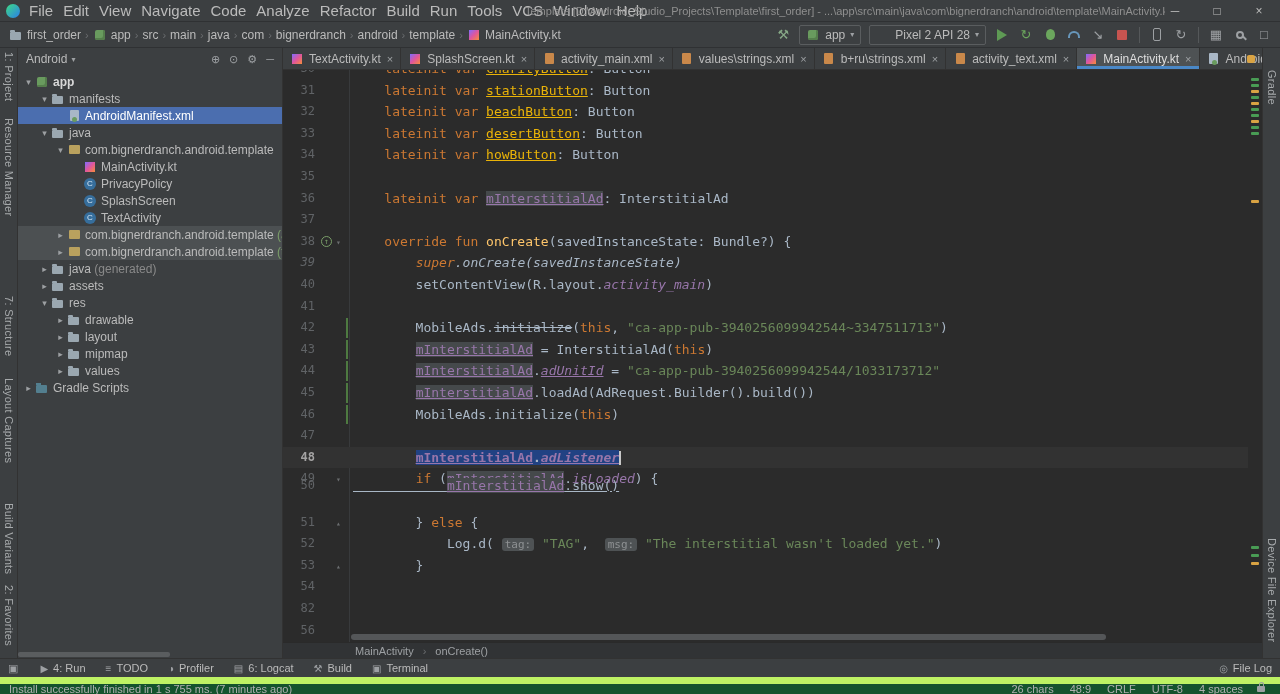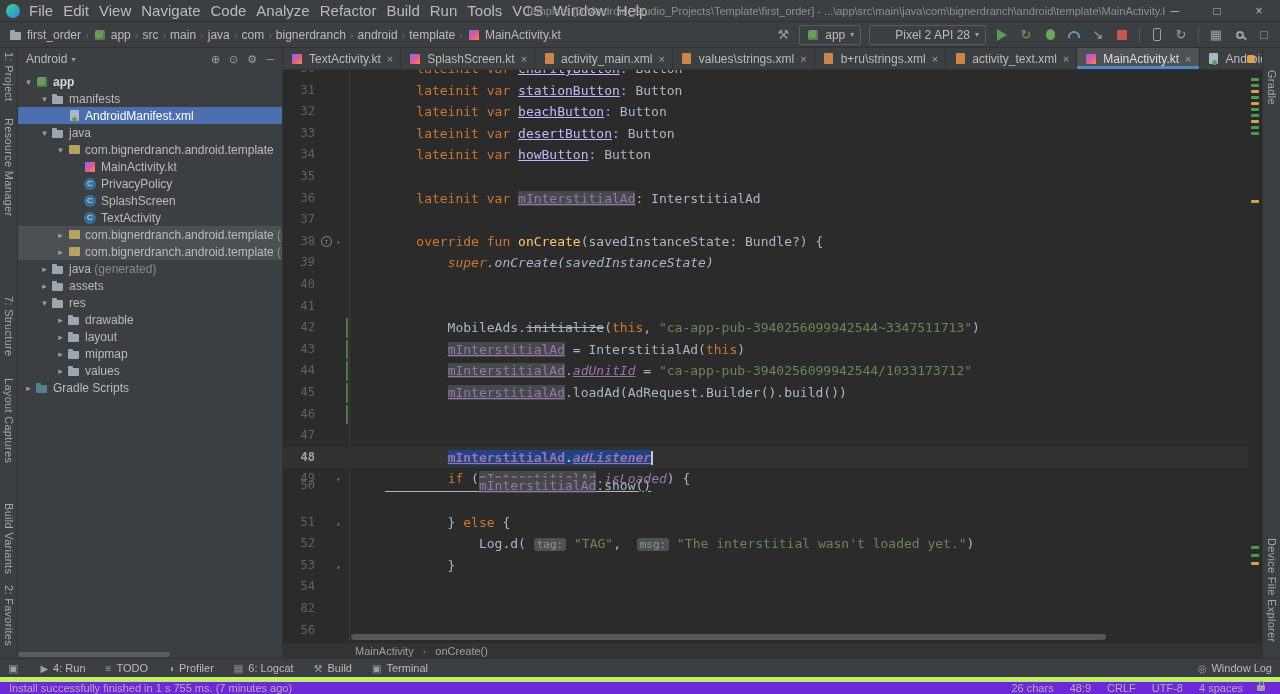--- a/index.html
+++ b/index.html
@@ -77,33 +77,33 @@
   .tabbar{height:22px;background:#3c3f41;display:flex;align-items:stretch;position:relative;border-bottom:1px solid #323232;flex:none}
   .tabs{display:flex;align-items:stretch}
   .tab{display:flex;align-items:center;gap:5px;padding:0 7px;font-size:12px;color:#bbbbbb;border-right:1px solid #323232}
   .tab.active{background:#4e5254;color:#dedede;box-shadow:inset 0 -3px 0 #4a88c7}
   .tab-close{color:#9da0a3;font-size:11px;margin-left:1px}
   .inspections{position:absolute;right:7px;top:7px;width:8px;height:8px;background:#d9a343;border-radius:2px}
 
   .editor{flex:1;position:relative;overflow:hidden;background:#2b2b2b;font-family:"DejaVu Sans Mono",monospace;font-size:13px;min-height:0}
   .gutter-sep{position:absolute;left:66px;top:0;bottom:0;width:1px;background:#383a3c}
   .code-lines{position:absolute;top:-12px;left:0;right:0}
-  .cl{position:absolute;left:0;right:14px;height:21.6px;line-height:21.6px;padding-left:102px;color:#a9b7c6}
+  .cl{position:absolute;left:0;right:14px;height:21.6px;line-height:21.6px;padding-left:70px;color:#a9b7c6}
   .cl.current{background:#323232}
   .cl.current .gnum{color:#a4a3a3}
   .gnum{position:absolute;left:0;width:32px;text-align:right;color:#606366;font-size:12px}
   .gchange{position:absolute;left:63px;top:1px;bottom:1px;width:2px;background:#4e7a41}
   .goverride{position:absolute;left:38px;top:5px;width:11px;height:11px;border:1px solid #7a9e68;border-radius:50%;color:#7a9e68;font-size:8px;line-height:9px;text-align:center}
   .gfold{position:absolute;left:53px;top:1px;color:#6b6e70;font-size:8px}
   .ctext{white-space:pre}
   .tk-kw{color:#cc7832}
   .tk-pl{color:#a9b7c6}
   .tk-str{color:#6a8759}
   .tk-fn{color:#ffc66b}
-  .tk-fld{color:#c4b5fd;text-decoration:underline}
+  .tk-fld{color:#eab308;text-decoration:underline}
   .tk-fhl{color:#9876aa;text-decoration:underline;background:#45494b}
   .tk-fit{color:#9876aa;font-style:italic}
   .tk-fitu{color:#9876aa;font-style:italic;text-decoration:underline}
   .tk-strike{color:#a9b7c6;text-decoration:line-through}
   .tk-hint{background:#4e5254;color:#8e9193;border-radius:3px;padding:0 3px;font-size:11px}
   .tk-selfld{background:#214283;color:#9876aa;text-decoration:underline}
   .tk-selpl{background:#214283;color:#a9b7c6}
   .tk-selitu{background:#214283;color:#9876aa;font-style:italic;text-decoration:underline}
   .caret{display:inline-block;width:2px;height:14px;background:#c8c8c8;vertical-align:text-bottom}
   .hscroll{position:absolute;left:68px;width:755px;bottom:2px;height:6px;background:#5c5e60;border-radius:3px;opacity:.85}
@@ -113,21 +113,21 @@
   .ed-crumbs{height:16px;background:#313335;border-top:1px solid #2a2a2a;display:flex;align-items:center;padding-left:72px;font-size:11px;color:#9da0a3;gap:6px;flex:none}
 
   
   .bottombar{height:19px;background:#3c3f41;border-top:1px solid #323232;display:flex;align-items:center;padding:0 8px;gap:20px;font-size:11px;color:#bbbbbb}
   .bb-toggle{color:#9da0a3;font-size:11px;margin-right:2px}
   .bottom-buttons{display:flex;align-items:center;gap:20px}
   .bb-btn{display:inline-flex;align-items:center;gap:5px}
   .bb-ic{color:#9da0a3;font-size:10px}
   .eventlog{margin-left:auto;display:inline-flex;align-items:center;gap:5px}
 
-  .statusbar{height:17px;background:#6d28d9;border-top:5px solid #bef264;display:flex;align-items:center;padding:0 9px;font-size:11px;color:#b0b0b0}
+  .statusbar{height:17px;background:#14532d;border-top:7px solid #bef264;display:flex;align-items:center;padding:0 9px;font-size:11px;color:#b0b0b0}
   .stats{display:flex;gap:16px;margin-left:auto}
   .lock-icon{width:8px;height:6px;background:#9da0a3;position:relative;border-radius:1px;margin-left:14px;margin-right:6px;display:inline-block}
   .lock-icon::before{content:"";position:absolute;left:1.5px;top:-4px;width:3px;height:4px;border:1px solid #9da0a3;border-bottom:none;border-radius:3px 3px 0 0}
 </style>
 </head>
 <body>
 
 <div class="ide">
 
   <div class="titlebar">
@@ -417,27 +417,27 @@
             <div class="cl" style="top: 0px;"><span class="gnum">30</span><span class="ctext"><span class="tk-kw">    lateinit var </span><span class="tk-fld">charityButton</span><span class="tk-pl">: Button</span></span></div>
             <div class="cl" style="top: 21.6px;"><span class="gnum">31</span><span class="ctext"><span class="tk-kw">    lateinit var </span><span class="tk-fld">stationButton</span><span class="tk-pl">: Button</span></span></div>
             <div class="cl" style="top: 43.2px;"><span class="gnum">32</span><span class="ctext"><span class="tk-kw">    lateinit var </span><span class="tk-fld">beachButton</span><span class="tk-pl">: Button</span></span></div>
             <div class="cl" style="top: 64.8px;"><span class="gnum">33</span><span class="ctext"><span class="tk-kw">    lateinit var </span><span class="tk-fld">desertButton</span><span class="tk-pl">: Button</span></span></div>
             <div class="cl" style="top: 86.4px;"><span class="gnum">34</span><span class="ctext"><span class="tk-kw">    lateinit var </span><span class="tk-fld">howButton</span><span class="tk-pl">: Button</span></span></div>
             <div class="cl" style="top: 108px;"><span class="gnum">35</span></div>
             <div class="cl" style="top: 129.6px;"><span class="gnum">36</span><span class="ctext"><span class="tk-kw">    lateinit var </span><span class="tk-fhl">mInterstitialAd</span><span class="tk-pl">: InterstitialAd</span></span></div>
             <div class="cl" style="top: 151.2px;"><span class="gnum">37</span><span class="ctext"></span></div>
             <div class="cl" style="top: 172.8px;"><span class="gnum">38</span><span class="goverride">↑</span><span class="gfold">▾</span><span class="ctext"><span class="tk-kw">    override fun </span><span class="tk-fn">onCreate</span><span class="tk-pl">(savedInstanceState: Bundle?) {</span></span></div>
             <div class="cl" style="top: 194.4px; font-style: italic;"><span class="gnum">39</span><span class="ctext"><span class="tk-pl">        </span><span class="tk-kw">super</span><span class="tk-pl">.onCreate(savedInstanceState)</span></span></div>
-            <div class="cl" style="top: 216px;"><span class="gnum">40</span></div>
+            <div class="cl" style="top: 216px;"><span class="gnum">40</span><span class="ctext"><span class="tk-pl">        setContentView(R.layout.</span><span class="tk-fit">activity_main</span><span class="tk-pl">)</span></span></div>
             <div class="cl" style="top: 237.6px;"><span class="gnum">41</span><span class="ctext"></span></div>
             <div class="cl" style="top: 259.2px;"><span class="gchange"></span><span class="gnum">42</span><span class="ctext"><span class="tk-pl">        MobileAds.</span><span class="tk-strike">initialize</span><span class="tk-pl">(</span><span class="tk-kw">this</span><span class="tk-pl">, </span><span class="tk-str">"ca-app-pub-3940256099942544~3347511713"</span><span class="tk-pl">)</span></span></div>
             <div class="cl" style="top: 280.8px;"><span class="gchange"></span><span class="gnum">43</span><span class="ctext"><span class="tk-pl">        </span><span class="tk-fhl">mInterstitialAd</span><span class="tk-pl"> = InterstitialAd(</span><span class="tk-kw">this</span><span class="tk-pl">)</span></span></div>
             <div class="cl" style="top: 302.4px;"><span class="gchange"></span><span class="gnum">44</span><span class="ctext"><span class="tk-pl">        </span><span class="tk-fhl">mInterstitialAd</span><span class="tk-pl">.</span><span class="tk-fitu">adUnitId</span><span class="tk-pl"> = </span><span class="tk-str">"ca-app-pub-3940256099942544/1033173712"</span></span></div>
             <div class="cl" style="top: 324px;"><span class="gchange"></span><span class="gnum">45</span><span class="ctext"><span class="tk-pl">        </span><span class="tk-fhl">mInterstitialAd</span><span class="tk-pl">.loadAd(AdRequest.Builder().build())</span></span></div>
-            <div class="cl" style="top: 345.6px;"><span class="gchange"></span><span class="gnum">46</span></div>
+            <div class="cl" style="top: 345.6px;"><span class="gchange"></span><span class="gnum">46</span><span class="ctext"><span class="tk-pl">        MobileAds.initialize(</span><span class="tk-kw">this</span><span class="tk-pl">)</span></span></div>
             <div class="cl" style="top: 367.2px;"><span class="gnum">47</span><span class="ctext"></span></div>
             <div class="cl current" style="top: 388.8px; font-weight: bold;"><span class="gnum">48</span><span class="ctext"><span class="tk-pl">        </span><span class="tk-selfld">mInterstitialAd</span><span class="tk-selpl">.</span><span class="tk-selitu">adListener</span><span class="caret"></span></span></div>
             <div class="cl" style="top: 410.4px;"><span class="gnum">49</span><span class="gfold">▾</span><span class="ctext"><span class="tk-pl">        </span><span class="tk-kw">if</span><span class="tk-pl"> (</span><span class="tk-fhl">mInterstitialAd</span><span class="tk-pl">.</span><span class="tk-fit">isLoaded</span><span class="tk-pl">) {</span></span></div>
             <div class="cl" style="top: 417px; text-decoration: underline;"><span class="gnum">50</span><span class="ctext"><span class="tk-pl">            </span><span class="tk-fhl">mInterstitialAd</span><span class="tk-pl">.show()</span></span></div>
             <div class="cl" style="top: 453.6px;"><span class="gnum">51</span><span class="gfold">▴</span><span class="ctext"><span class="tk-pl">        } </span><span class="tk-kw">else</span><span class="tk-pl"> {</span></span></div>
             <div class="cl" style="top: 475.2px;"><span class="gnum">52</span><span class="ctext"><span class="tk-pl">            Log.d( </span><span class="tk-hint">tag:</span><span class="tk-pl"> </span><span class="tk-str">"TAG"</span><span class="tk-pl">,  </span><span class="tk-hint">msg:</span><span class="tk-pl"> </span><span class="tk-str">"The interstitial wasn't loaded yet."</span><span class="tk-pl">)</span></span></div>
             <div class="cl" style="top: 496.8px;"><span class="gnum">53</span><span class="gfold">▴</span><span class="ctext"><span class="tk-pl">        }</span></span></div>
             <div class="cl" style="top: 518.4px;"><span class="gnum">54</span><span class="ctext"></span></div>
             <div class="cl" style="top: 540px;"><span class="gnum">82</span><span class="ctext"></span></div>
             <div class="cl" style="top: 561.6px;"><span class="gnum">56</span><span class="ctext"></span></div>
@@ -496,21 +496,21 @@
           <span class="bb-ic">⚒</span>
           <span>Build</span>
         </span>
         <span class="bb-btn">
           <span class="bb-ic">▣</span>
           <span>Terminal</span>
         </span>
       </span>
     <span class="eventlog">
       <span class="bb-ic">◎</span>
-      <span>Window Log</span>
+      <span>File Log</span>
     </span>
   </div>
 
   <div class="statusbar">
     <span class="status-msg">Install successfully finished in 1 s 755 ms. (7 minutes ago)</span>
     <span class="stats">
         <span class="stat">26 chars</span>
         <span class="stat">48:9</span>
         <span class="stat">CRLF</span>
         <span class="stat">UTF-8</span>

